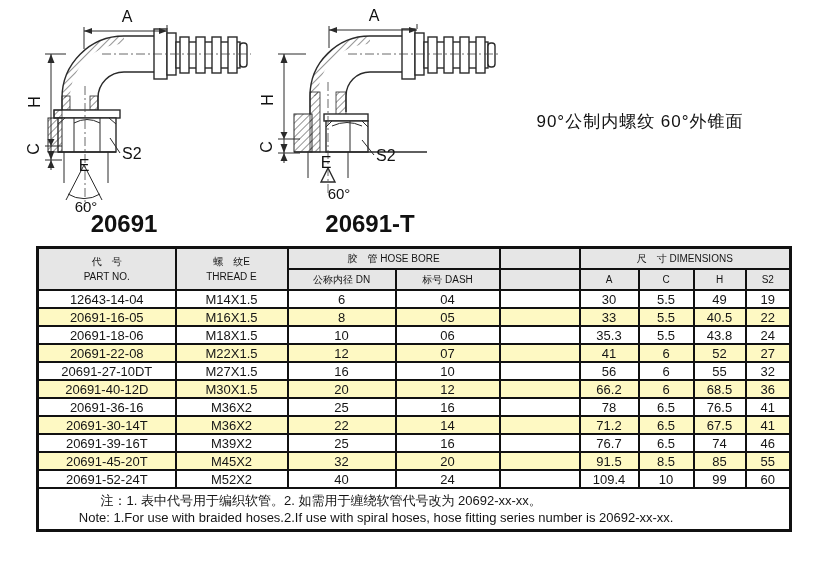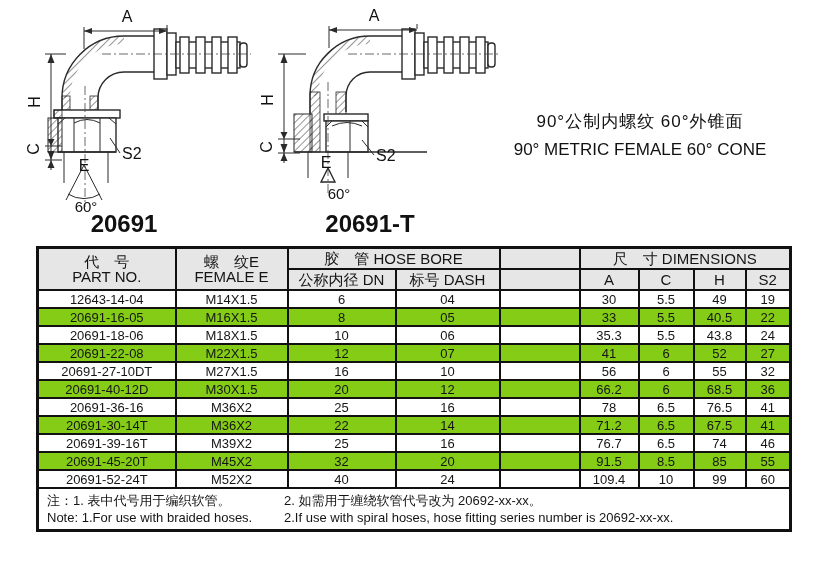--- a/index.html
+++ b/index.html
@@ -8,27 +8,27 @@
   .drawing{position:absolute;top:2px;}
   #dwgL{left:4px;}
   #dwgR{left:252px;}
   .title-block{position:absolute;left:479px;top:108px;width:322px;text-align:center;
                font-size:17px;line-height:28px;color:#111;}
   .title-zh{letter-spacing:1px;}
   .spec-table{position:absolute;left:36px;top:246px;width:753px;border-collapse:collapse;
               table-layout:fixed;border:3px solid #111;font-size:13px;color:#151515;}
   .spec-table th,.spec-table td{border:2px solid #111;text-align:center;vertical-align:middle;
               padding:0;font-weight:normal;overflow:hidden;white-space:nowrap;}
-  .spec-table thead th{background:#e6e6e6;font-size:15px;height:19px;line-height:15px;}
+  .spec-table thead th{background:#e6e6e6;font-size:10px;height:19px;line-height:15px;}
   .spec-table td{height:16px;font-size:13px;}
-  .spec-table tbody tr.alt{background:#84cc16;}
+  .spec-table tbody tr.alt{background:#fef9c3;}
   .hdr-2line{line-height:17px;font-size:13.5px;}
   .notes-cell{text-align:left !important;padding:3px 0 3px 8px !important;font-size:12.5px;
               line-height:17px;white-space:nowrap;background:#fff;}
-  .note-seg1{display:inline-block;width:237px;}
+  .note-seg1{display:inline-block;width:237px;text-align:right;}
   
   .s{stroke:#2a2a2a;stroke-width:1.4;fill:none;}
   .sf{stroke:#2a2a2a;stroke-width:1.4;fill:#fff;}
   .thin{stroke:#2a2a2a;stroke-width:1;fill:none;}
   .cl{stroke:#444;stroke-width:0.8;fill:none;stroke-dasharray:9 3 2 3;}
   .dim{stroke:#2a2a2a;stroke-width:1;fill:none;}
   .ah{fill:#2a2a2a;stroke:none;}
   text.dl{font:16px "Liberation Sans","DejaVu Sans",sans-serif;fill:#111;}
   text.dsm{font:15px "Liberation Sans","DejaVu Sans",sans-serif;fill:#111;}
   text.pn{font:bold 24px "Liberation Sans","DejaVu Sans",sans-serif;fill:#111;}
@@ -197,21 +197,20 @@
       <path class="dim" d="M 110,138 L 122,153"></path>
       <text class="dl" x="124" y="159">S2</text>
       <text class="dl" x="74" y="166" text-anchor="middle">E</text>
       <text class="dsm" x="87" y="197" text-anchor="middle">60°</text>
       <text class="pn" x="118" y="230" text-anchor="middle">20691-T</text>
     </g>
   </svg>
 
   <div class="title-block">
     <div class="title-zh">90°公制内螺纹 60°外锥面</div>
-    <div class="title-en">90° METRIC FEMALE 60° CONE</div>
   </div>
 
   <table class="spec-table">
     <colgroup>
       <col style="width:138px">
         <col style="width:112px">
         <col style="width:108px">
       <col style="width:104px">
         <col style="width:80px">
         <col style="width:59px">
@@ -220,21 +219,21 @@
         <col style="width:45px">
     </colgroup>
     <thead>
       <tr>
         <th rowspan="2" class="hdr-2line">
           <div>代　号</div>
           <div>PART NO.</div>
         </th>
         <th rowspan="2" class="hdr-2line">
           <div>螺　纹E</div>
-          <div>FEMALE E</div>
+          <div>THREAD E</div>
         </th>
         <th colspan="2">胶　管 HOSE BORE</th>
         <th></th>
         <th colspan="4">尺　寸  DIMENSIONS</th>
       </tr>
       <tr>
         <th>公称内径 DN</th>
         <th>标号 DASH</th>
         <th></th>
         <th>A</th>

